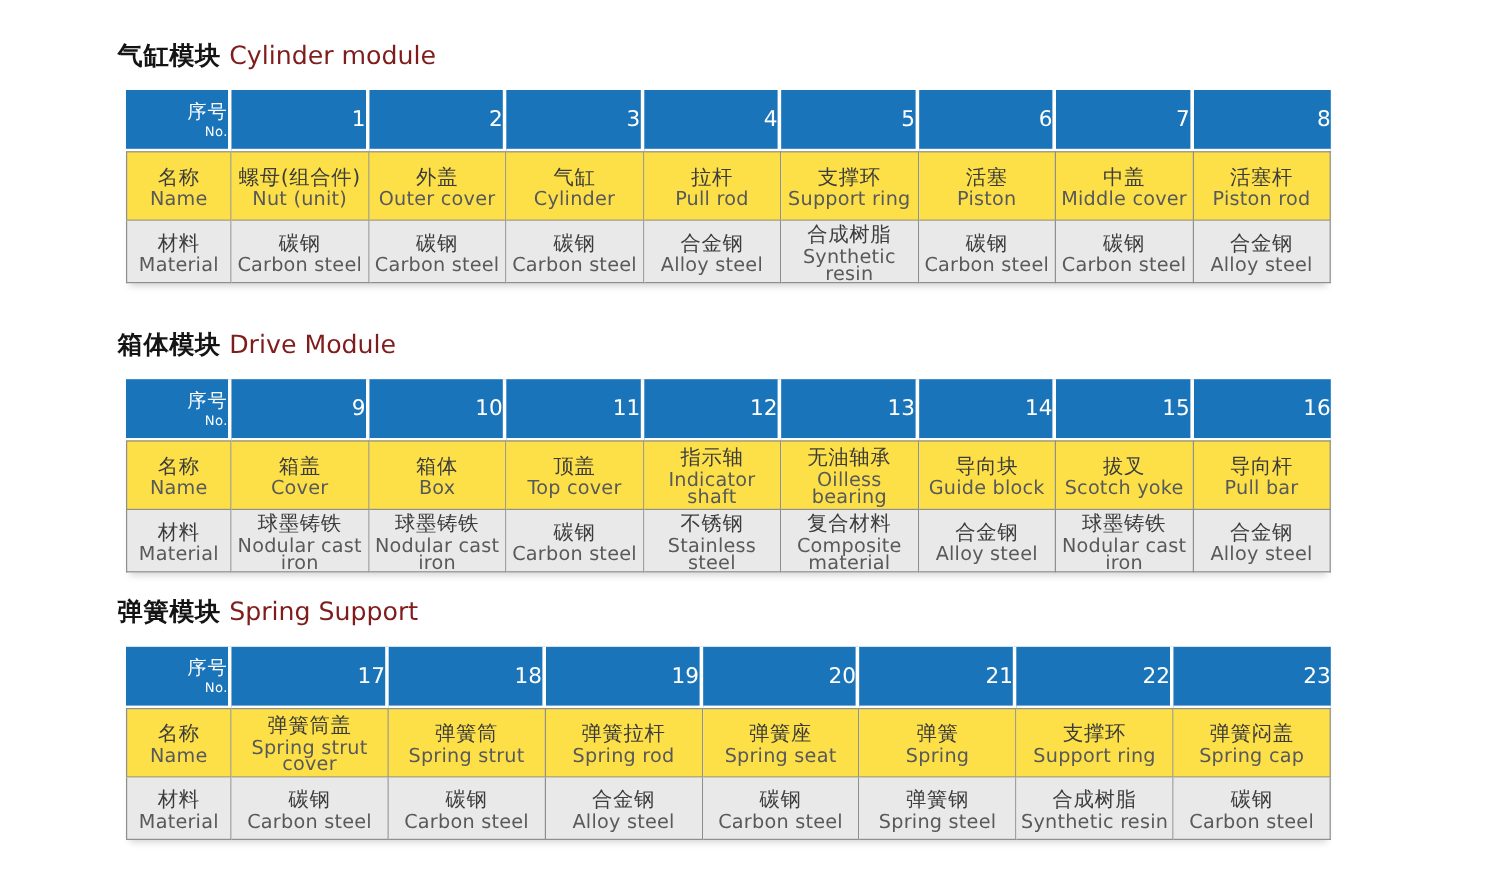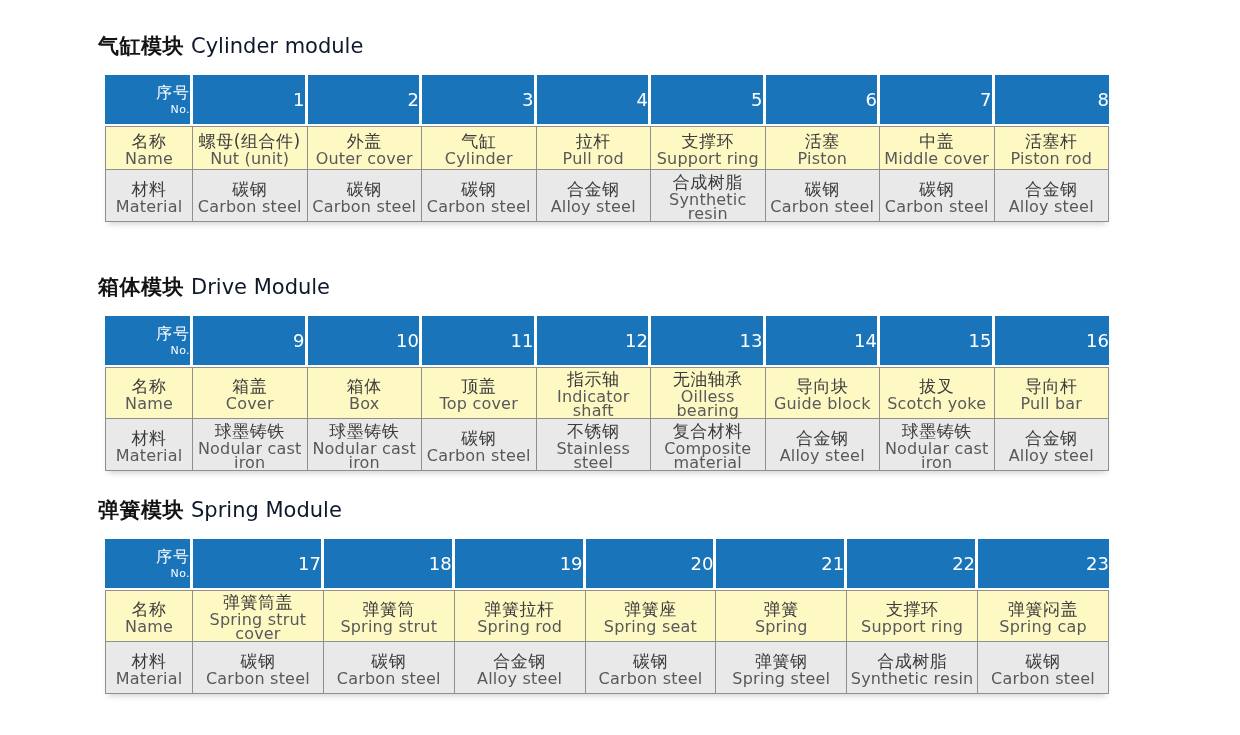--- a/index.html
+++ b/index.html
@@ -23,21 +23,21 @@
     margin:0 0 15px 0;
     font-size:21px;
     line-height:28px;
     font-weight:700;
     color:#141414;
     letter-spacing:0.5px;
   }
   .module-title .title-en{
     font-weight:400;
     margin-left:7px;
-    color:#0f172a;
+    color:#7f1d1d;
     letter-spacing:0;
   }
   table.module-table{
     border-collapse:separate;
     border-spacing:0;
     table-layout:fixed;
     width:1004px;
     margin-left:7px;
     box-shadow:0 5px 6px -3px rgba(0,0,0,0.18);
   }
@@ -58,22 +58,22 @@
     padding:0;
     text-align:center;
     vertical-align:middle;
     border-right:1.5px solid var(--border);
     border-bottom:1.5px solid var(--border);
   }
   table.module-table td:first-child{
     border-left:1.5px solid var(--border);
   }
   tr.name-row td{
-    background:#fef9c3;
-    height:44px;
+    background:#fde047;
+    height:58px;
     border-top:1.5px solid var(--border);
   }
   tr.material-row td{
     background:var(--mat-bg);
     height:52px;
   }
   .hzh{display:block;font-size:16px;line-height:20px;letter-spacing:1px;}
   .hen{display:block;font-size:11px;line-height:13px;letter-spacing:0.4px;padding-left:44px;}
   .num{font-size:18px;}
   .zh{display:block;font-size:17px;line-height:22px;color:var(--zh);letter-spacing:0.5px;}
@@ -302,21 +302,21 @@
             <span class="zh">合金钢</span>
             <span class="en">Alloy steel</span>
           </td>
         </tr>
       </tbody>
     </table>
 </section>
 
 <section class="module" id="module-2">
   <h2 class="module-title">
-    <span class="title-zh">弹簧模块</span><span class="title-en">Spring Module</span>
+    <span class="title-zh">弹簧模块</span><span class="title-en">Spring Support</span>
   </h2>
   <table class="module-table">
       <colgroup>
         <col style="width:88px">
         <col>
         <col>
         <col>
         <col>
         <col>
         <col>

